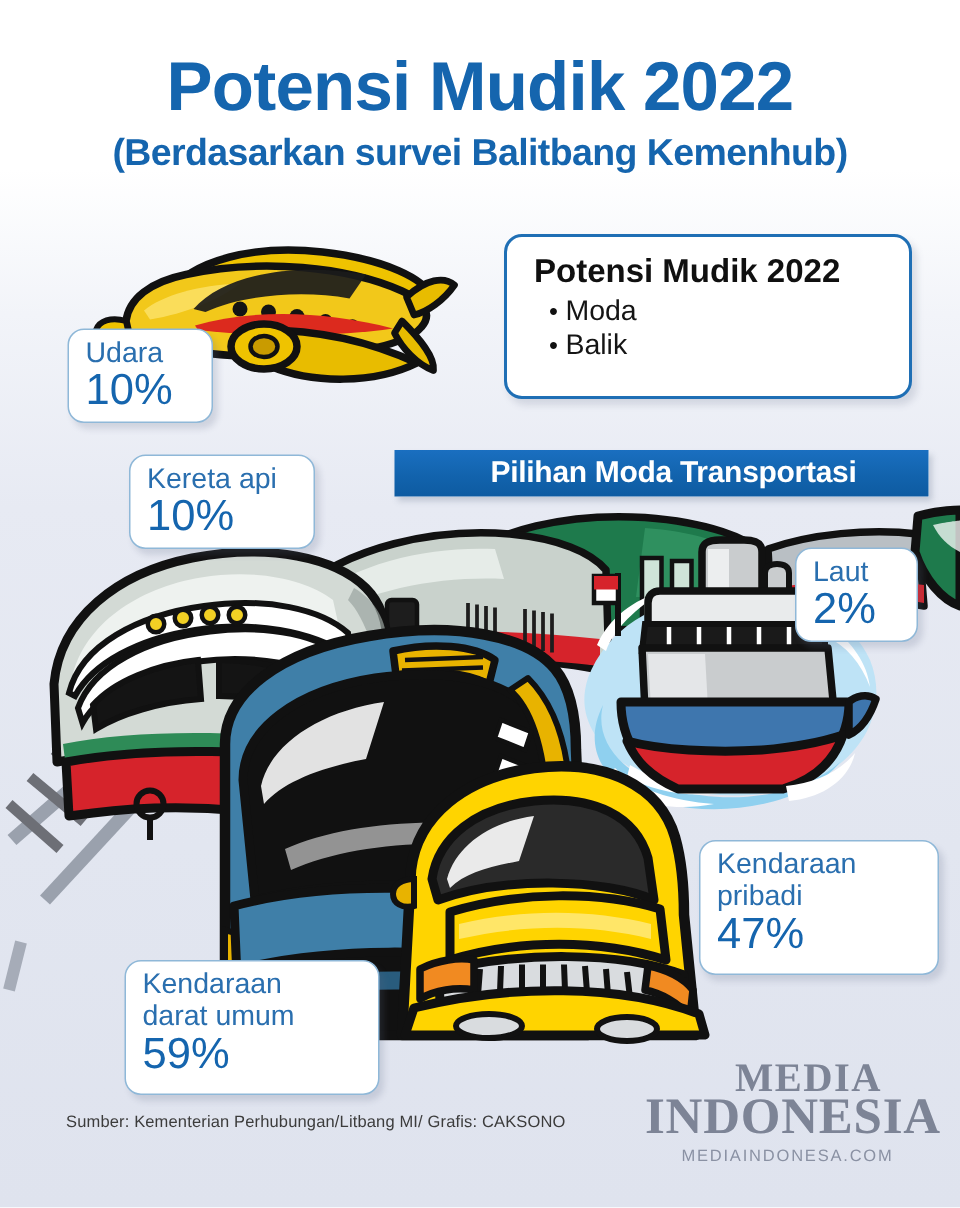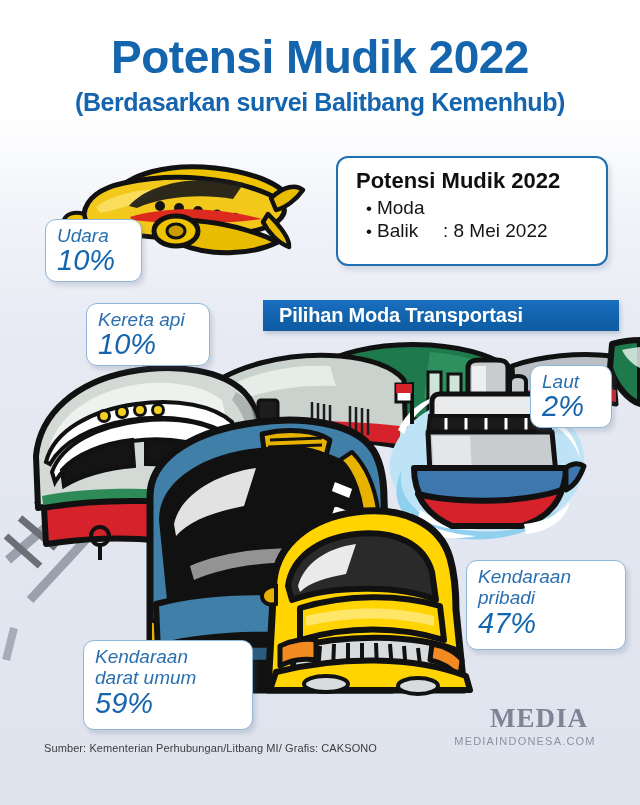--- a/index.html
+++ b/index.html
@@ -39,30 +39,29 @@
   .info-val{}
 
   
   #moda-banner{
     position:absolute;left:263px;top:300px;width:356px;height:31px;
     background:linear-gradient(180deg,#1a6fc0 0%,#1263ad 55%,#0e5ba1 100%);
     box-shadow:2px 3px 4px rgba(80,95,125,.25);
   }
   #moda-banner-label{
     color:#ffffff;font-size:20px;font-weight:bold;line-height:31px;
-    padding-left:16px;white-space:nowrap;letter-spacing:-0.2px;
+    padding-left:16px;white-space:nowrap;letter-spacing:-0.2px;text-align:center;
   }
 
   
   .callout{
     position:absolute;background:#ffffff;border:1.6px solid #8fb8d8;
     border-radius:11px;box-sizing:border-box;
     box-shadow:3px 4px 4px rgba(95,105,135,.20);
     padding:5px 10px 4px 11px;
-    font-style:italic;
   }
   .callout-label{font-size:19px;color:#2a6faf;line-height:1.12;white-space:nowrap;}
   .callout-value{font-size:29px;color:#1565ae;line-height:1.04;margin-top:-1px;white-space:nowrap;}
 
   #callout-udara{left:45px;top:219px;width:97px;height:63px;}
   #callout-kereta{left:86px;top:303px;width:124px;height:63px;}
   #callout-laut{left:530px;top:365px;width:82px;height:63px;}
   #callout-pribadi{left:466px;top:560px;width:160px;height:90px;}
   #callout-darat{left:83px;top:640px;width:170px;height:90px;}
 
@@ -271,21 +270,20 @@
 
   <div id="info-card">
     <div id="info-card-title">Potensi Mudik 2022</div>
     <div class="info-row">
       <span class="info-bullet">•</span>
       <span class="info-key">Moda</span>
     </div>
     <div class="info-row">
       <span class="info-bullet">•</span>
       <span class="info-key">Balik</span>
-      <span class="info-val">: 8 Mei 2022</span>
     </div>
   </div>
 
   <div id="moda-banner">
     <div id="moda-banner-label">Pilihan Moda Transportasi</div>
   </div>
 
   <div class="callout" id="callout-udara">
     <div class="callout-label">Udara</div>
     <div class="callout-value">10%</div>
@@ -310,16 +308,17 @@
   <div class="callout" id="callout-darat">
     <div class="callout-label">Kendaraan</div>
     <div class="callout-label">darat umum</div>
     <div class="callout-value">59%</div>
   </div>
 
   <div id="source-line">Sumber: Kementerian Perhubungan/Litbang MI/ Grafis: CAKSONO</div>
 
   <div id="logo-block">
     <div id="logo-media">MEDIA</div>
+    <div id="logo-indonesia">INDONESIA</div>
     <div id="logo-url">MEDIAINDONESA.COM</div>
   </div>
 
 </div>
 
 </body></html>

